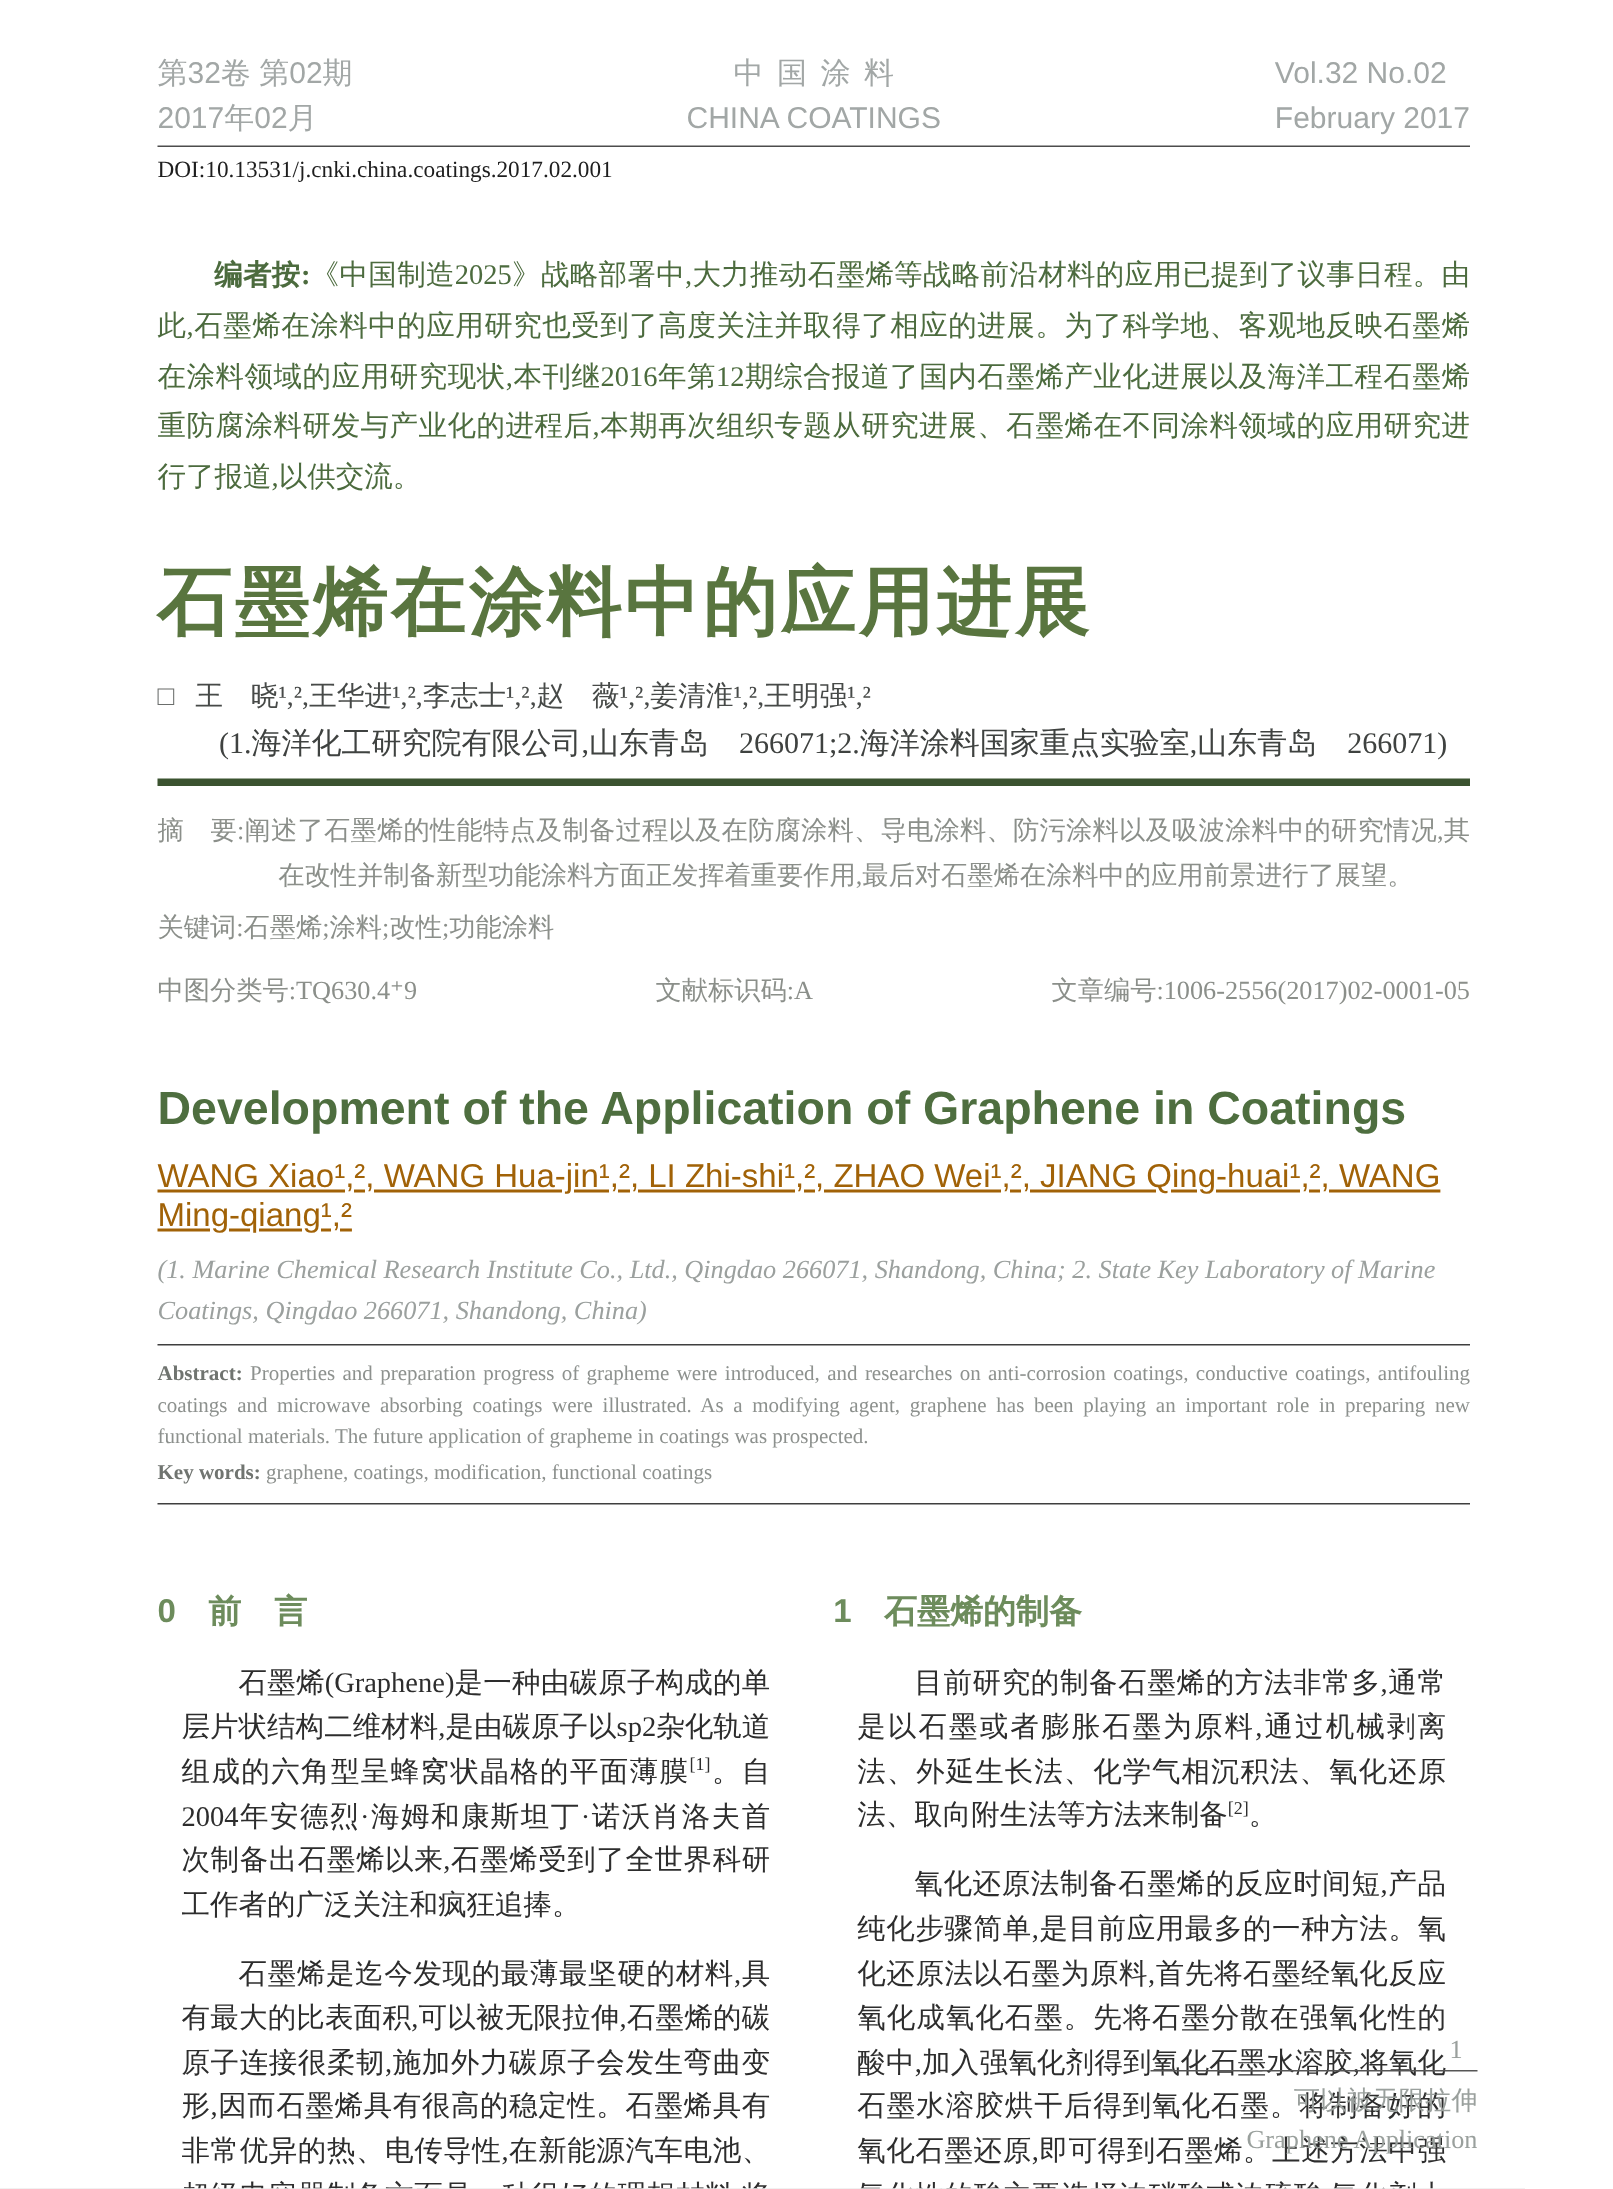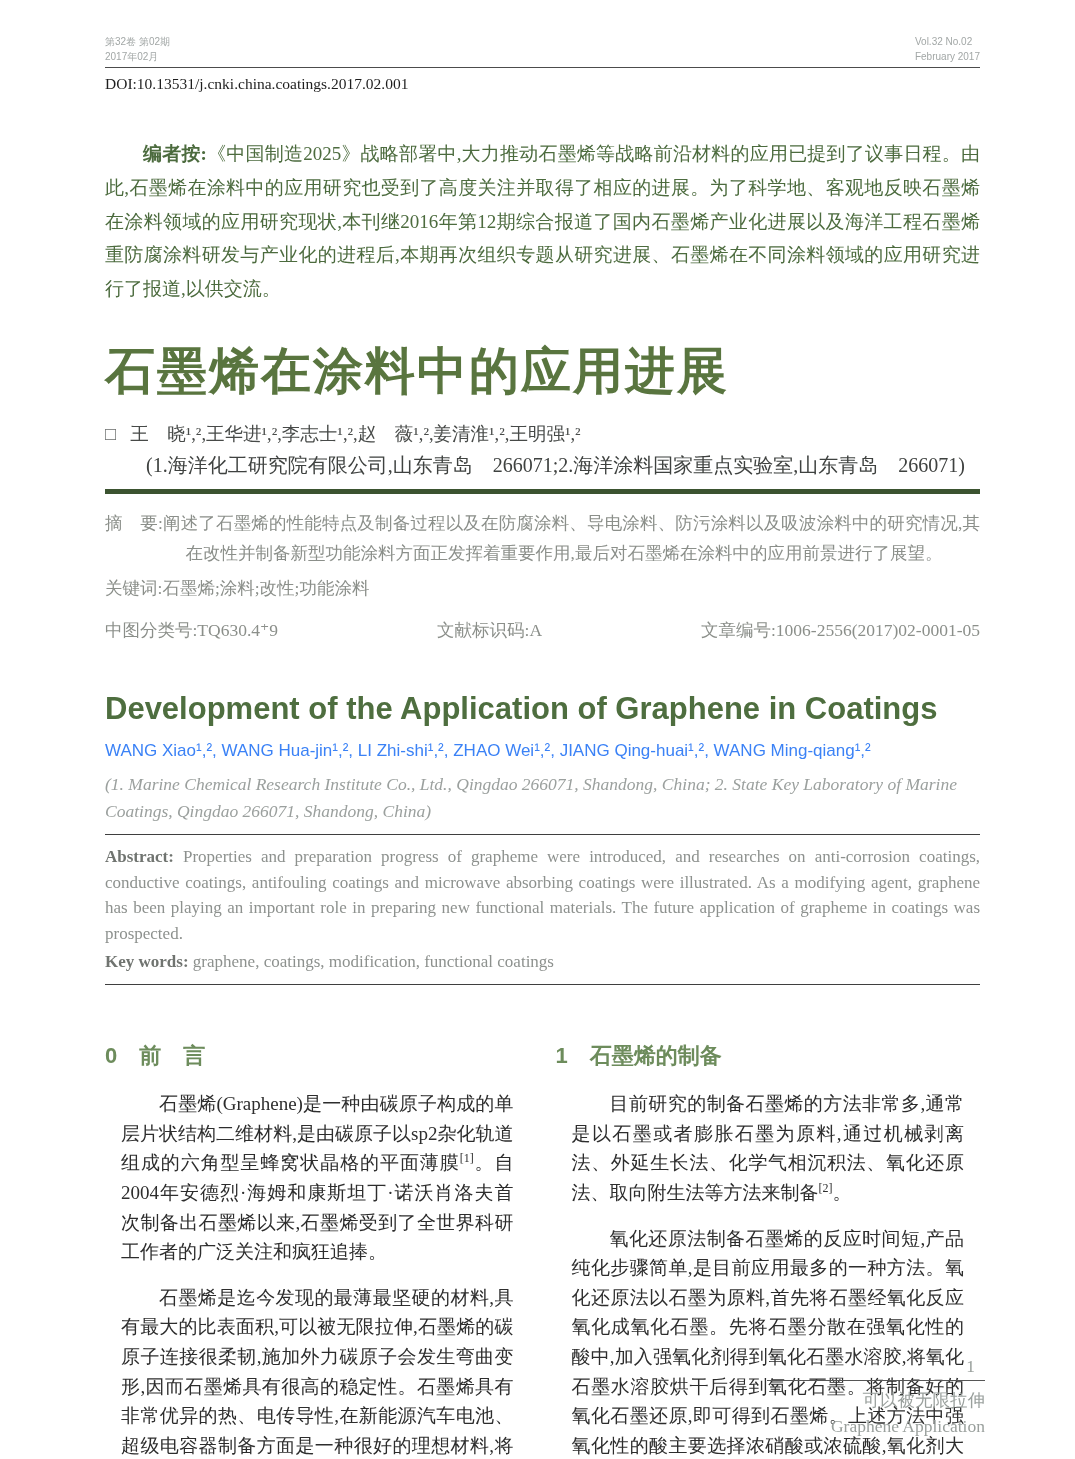--- a/index.html
+++ b/index.html
@@ -4,21 +4,21 @@
 <style>
   html,body { margin:0; padding:0; background:#e8e8e8; }
   .page {
     position:relative; width:1075px; height:1459px; margin:0 auto;
     background:#ffffff; box-sizing:border-box;
     padding:34px 95px 0 105px; overflow:hidden;
     font-family:"Liberation Serif","DejaVu Serif",serif; color:#2f2f2f;
   }
   
   .journal-header { display:flex; justify-content:space-between; align-items:flex-start;
-    color:#a2a7a6; font-size:10px; line-height:1.5;
+    color:#a2a7a6; font-size:20px; line-height:1.5;
     font-family:"Liberation Sans","DejaVu Sans",sans-serif; }
   .jh-center { text-align:center; }
   .jh-center .l1 { letter-spacing:9px; text-indent:9px; }
   .jh-right { text-align:left; }
   .header-rule { border-bottom:1.5px solid #4c4c4c; margin-top:3px; }
   .doi { color:#1e1e1e; font-size:15.5px; margin-top:7px; }
 
   
   .editor-note { margin-top:44px; color:#4c6b3e; font-size:19px; line-height:1.78;
     text-align:justify; }
@@ -35,26 +35,26 @@
 
   
   .cn-abstract { margin-top:14px; color:#8b8f8a; font-size:17.5px; line-height:1.72; }
   .abs-para { margin:0; padding-left:4.6em; text-indent:-4.6em; text-align:justify; }
   .kw-line { margin-top:5px; }
   .meta-row { display:flex; justify-content:space-between; margin-top:12px;gap:38px; }
 
   
   .en-title { margin:46px 0 0; color:#4e6e3f; font-size:31px; font-weight:bold;
     font-family:"Liberation Sans","DejaVu Sans",sans-serif; }
-  .authors-en { margin-top:14px; color:#3b82f6; font-size:17px;
-    font-family:"Liberation Sans","DejaVu Sans",sans-serif; }
+  .authors-en { margin-top:14px; color:#a16207; font-size:22px;
+    font-family:"Liberation Sans","DejaVu Sans",sans-serif;text-decoration:underline; }
   .affil-en { margin-top:10px; color:#9ba09e; font-size:17.5px; font-style:italic;
     line-height:1.55; }
   .thin-rule { margin-top:9px; border-bottom:1.5px solid #3f3f3f; }
-  .en-abstract { margin:9px 0 0; color:#8d918e; font-size:17px; line-height:1.5;
+  .en-abstract { margin:9px 0 0; color:#8d918e; font-size:14px; line-height:1.5;
     text-align:justify; }
   .en-abstract .lbl { font-weight:bold; color:#707470; }
   .en-keywords { margin:3px 0 0; }
 
   
   .columns { display:flex; gap:26px; margin-top:42px; }
   .col { flex:1; min-width:0; font-size:19px; line-height:1.56; text-align:justify;
     color:#2d2d2d; }
   .sec-heading { margin:12px 0 12px; color:#6d8c5c; font-size:22px; font-weight:bold;
     font-family:"Liberation Sans","DejaVu Sans",sans-serif; }
@@ -70,20 +70,24 @@
 </style>
 </head>
 <body>
 
 <div class="page">
 
   <div class="journal-header">
     <div class="jh-left">
       <div>第32卷 第02期</div>
       <div>2017年02月</div>
+    </div>
+    <div class="jh-center">
+      <div class="l1">中国涂料</div>
+      <div>CHINA COATINGS</div>
     </div>
     <div class="jh-right">
       <div>Vol.32 No.02</div>
       <div>February 2017</div>
     </div>
   </div>
   <div class="header-rule"></div>
   <div class="doi">DOI:10.13531/j.cnki.china.coatings.2017.02.001</div>
 
   <div class="editor-note">

